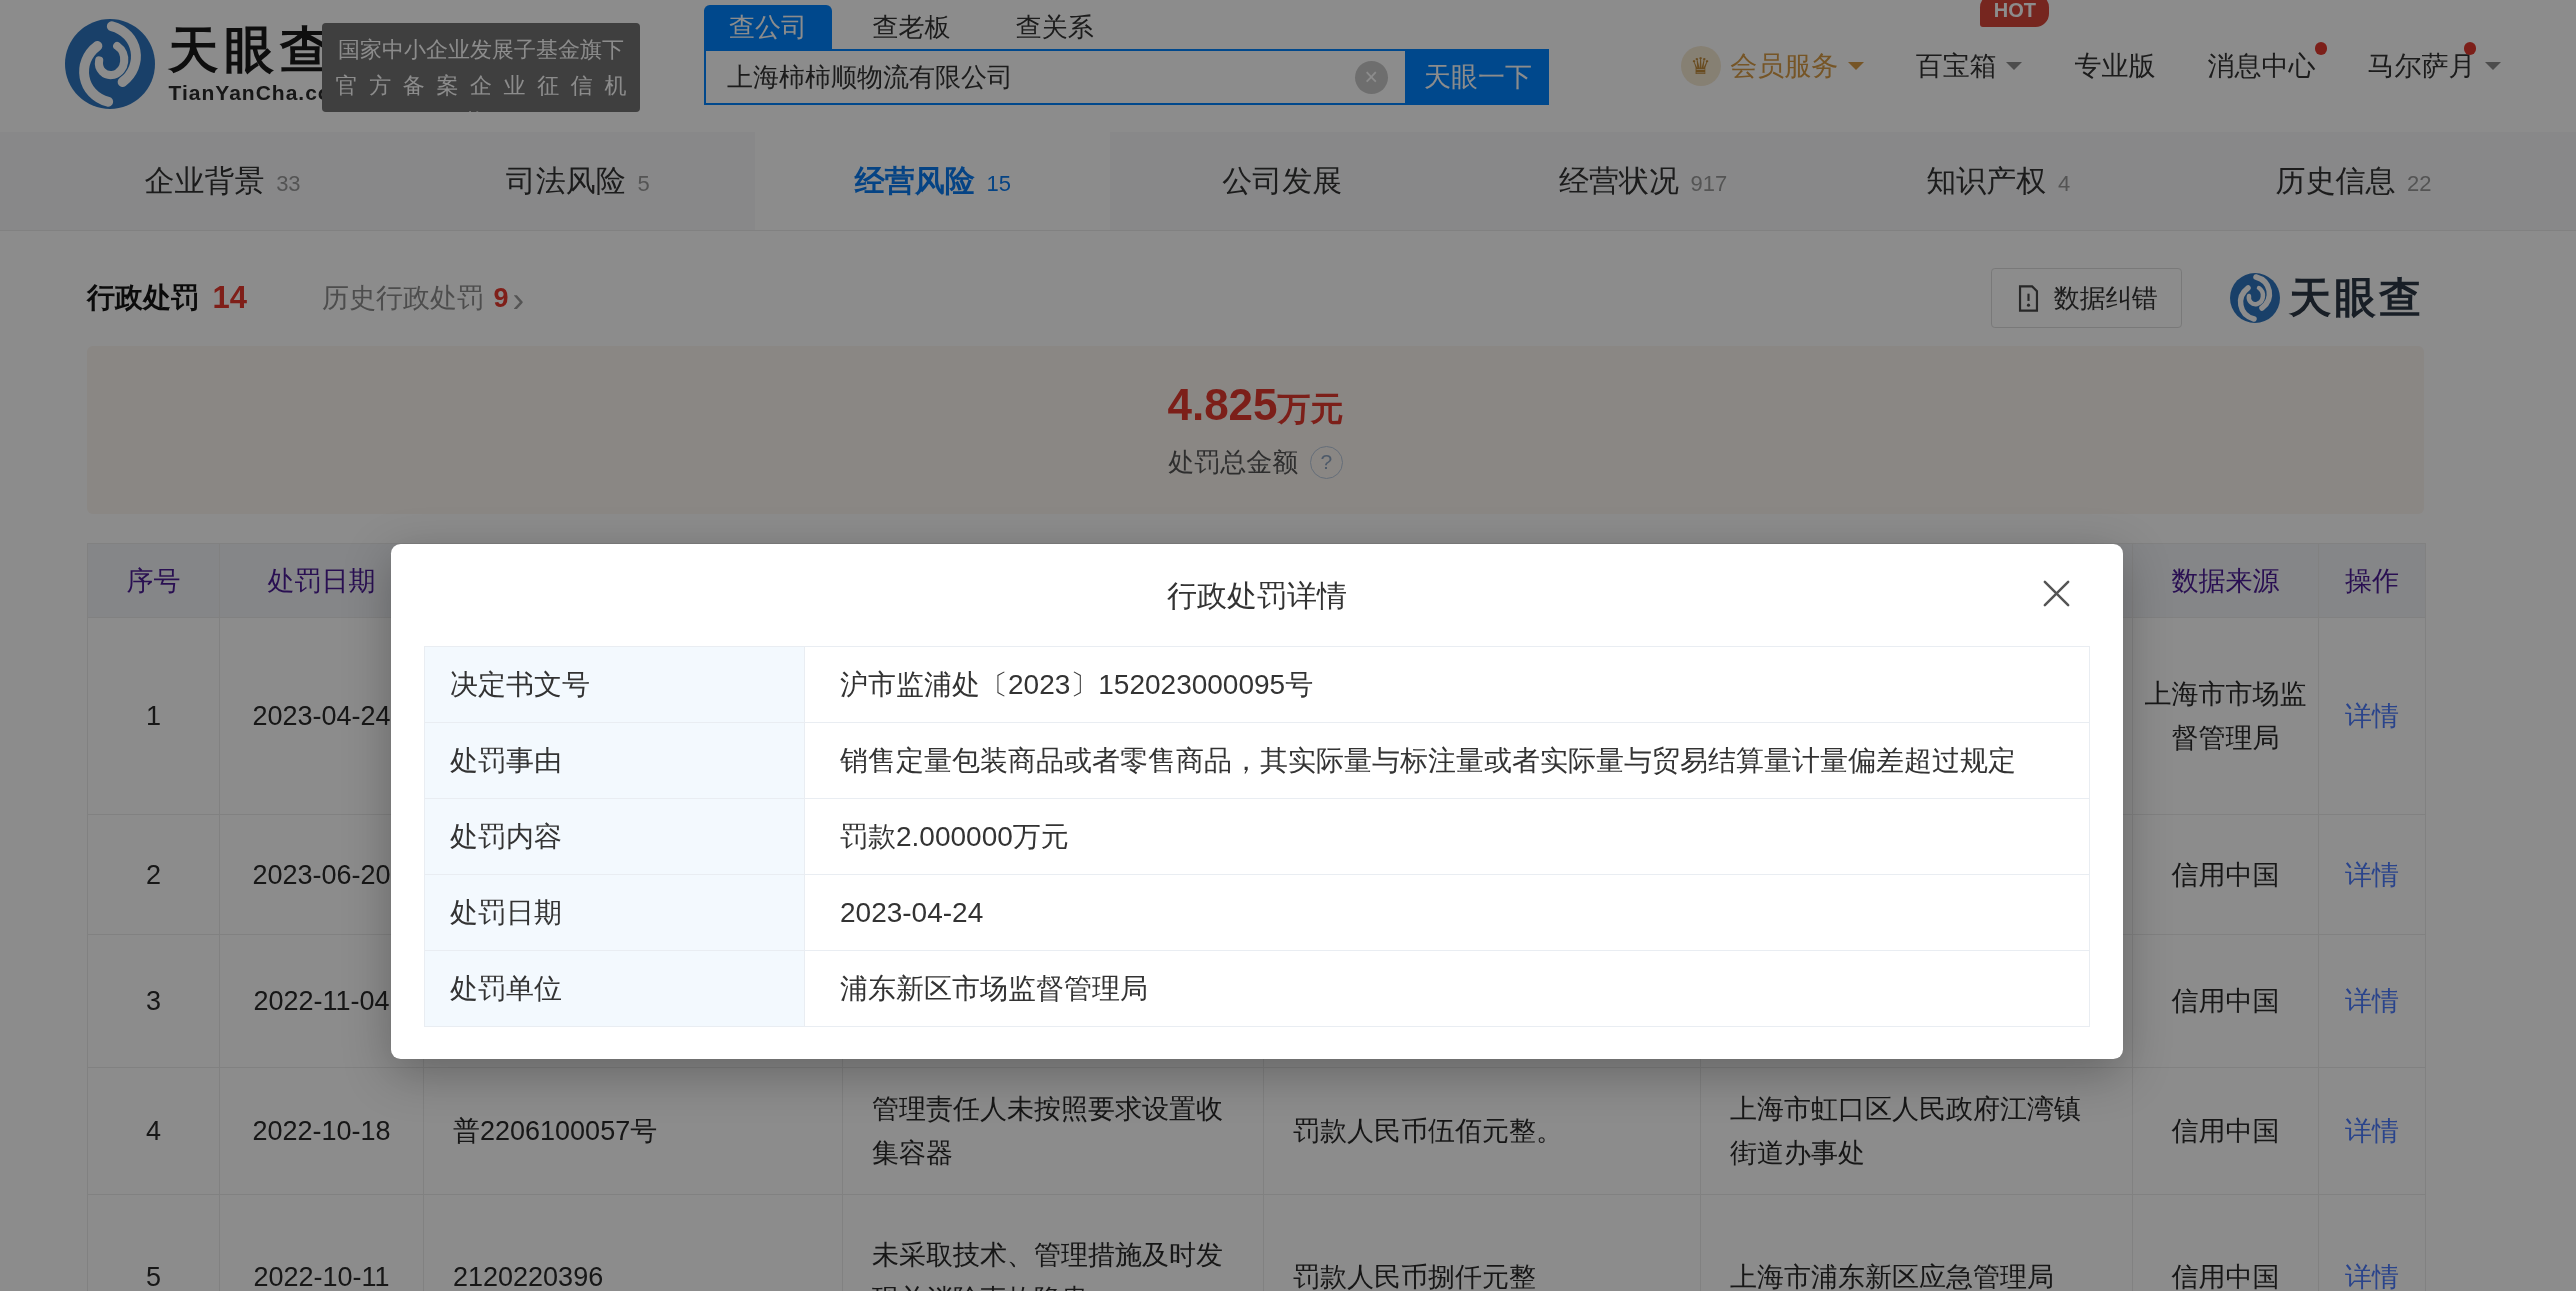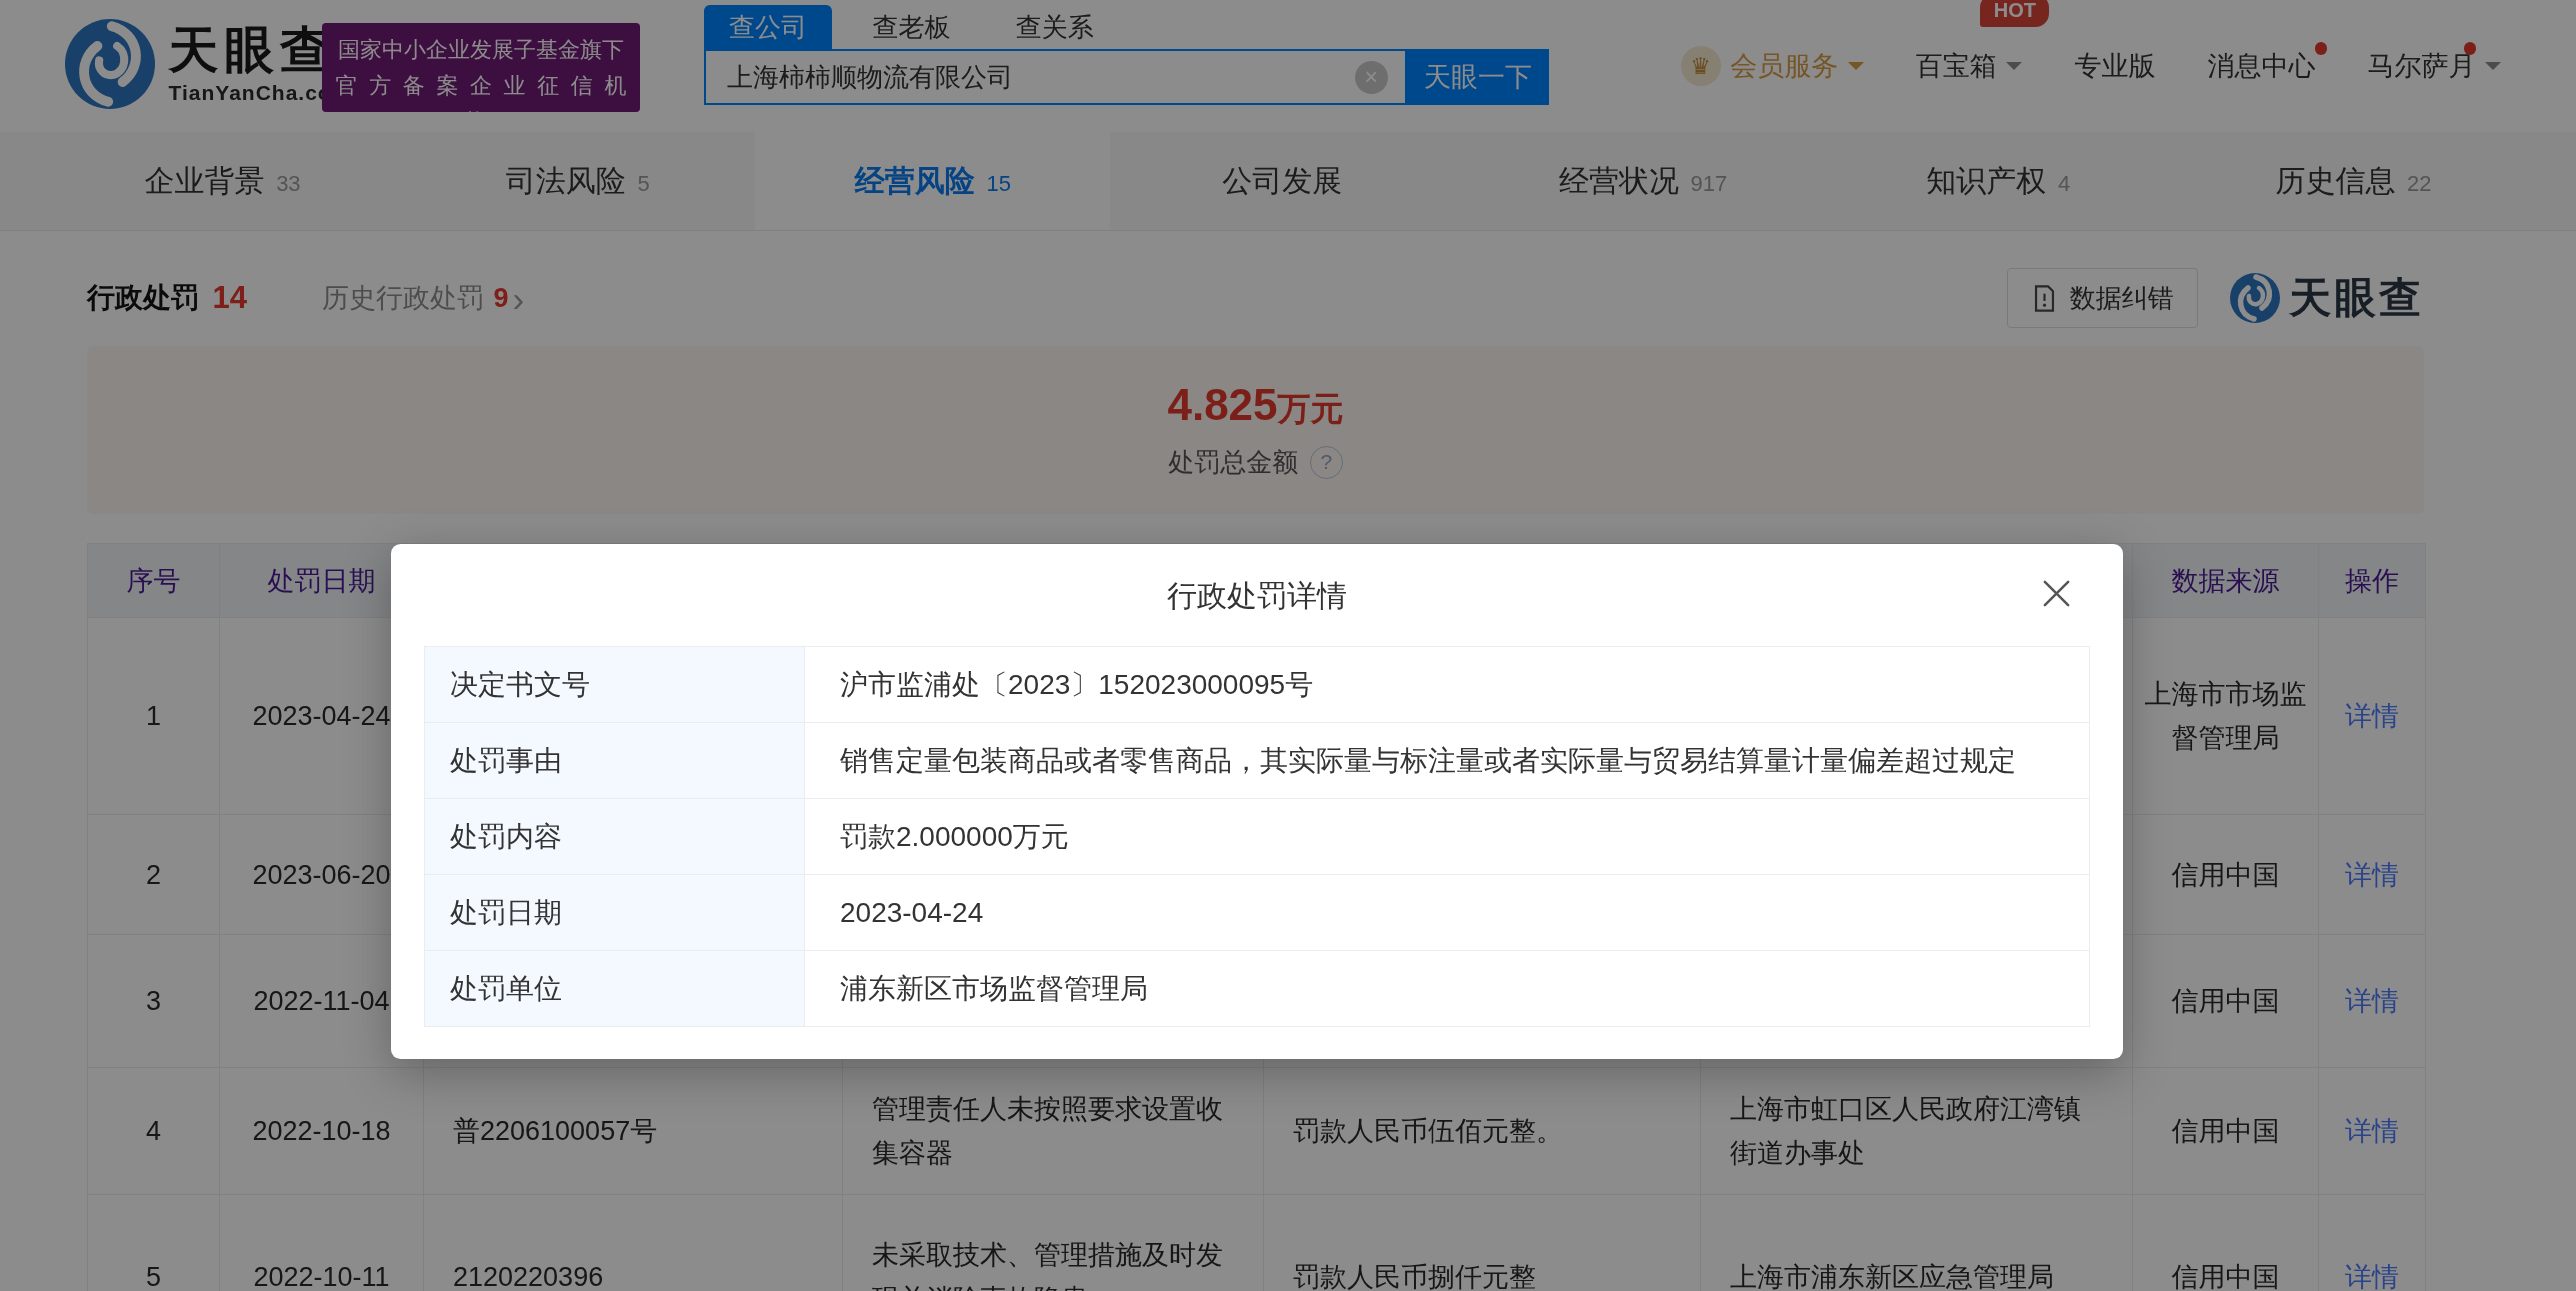--- a/index.html
+++ b/index.html
@@ -5,21 +5,21 @@
   * { margin:0; padding:0; box-sizing:border-box; }
   html,body { width:2576px; height:1292px; overflow:hidden; background:#fff;
     font-family:"Liberation Sans","DejaVu Sans",sans-serif; }
 
   
   .topbar { position:relative; height:132px; background:#fff; }
   .logo { position:absolute; left:65px; top:19px; display:flex; align-items:center; gap:13.5px; cursor:pointer; }
   .logo-swirl { width:90px; height:90px; }
   .logo-title { font-size:50px; font-weight:800; color:#1b1b1b; letter-spacing:5.8px; line-height:54px; }
   .logo-sub { font-size:21px; font-weight:700; color:#2b2b2b; letter-spacing:1px; margin-top:3.9px; }
-  .gov-badge { position:absolute; left:322px; top:23px; width:318px; height:89px; background:#701a75;
+  .gov-badge { position:absolute; left:322px; top:23px; width:318px; height:89px; background:#737373;
     border-radius:3.9px; color:#fff; text-align:center; padding-top:8.7px; font-size:22px; line-height:36px;font-family:Liberation Serif, serif; }
   .gov-badge .l2 { letter-spacing:11.6px; text-indent:11.6px; }
   .search-block { position:absolute; left:704px; top:5px; }
   .search-tabs { display:flex; }
   .stab { padding:0 25px; height:44px; line-height:44px; font-size:26px; color:#333;
     margin-right:15.4px; cursor:pointer; }
   .stab.active { background:#0084ff; color:#fff; border-radius:5.8px 5.8px 0 0; }
   .search-row { display:flex; }
   .search-input-wrap { position:relative; width:703px; height:56px; border:2.9px solid #0084ff;
     background:#fff; display:flex; align-items:center; }
@@ -51,21 +51,21 @@
   .ntab.active .ncount { color:#0a7bf0; font-weight:400; }
 
   
   .main { padding-left:87px; width:2424px; }
   .sec-row { margin-top:40px; height:54px; display:flex; align-items:center; width:2337px; }
   .sec-title { font-size:28px; font-weight:700; color:#141414; }
   .sec-count { font-size:31px; font-weight:700; color:#e8392e; margin-left:13.5px; }
   .hist { margin-left:75px; font-size:27px; color:#8c8c8c; display:flex; align-items:center; cursor:pointer; }
   .hist-count { color:#e8392e; font-weight:700; margin-left:9.6px; }
   .chev { margin-left:3.9px; font-size:35px; color:#9a9a9a; line-height:27px; }
-  .sec-right { margin-left:auto; display:flex; align-items:center; gap:32px; }
+  .sec-right { margin-left:auto; display:flex; align-items:center; gap:48px; }
   .fix-btn { display:flex; align-items:center; gap:11.6px; border:1px solid #dcdcdc; border-radius:3.9px;
     padding:11.6px 23px; font-size:26px; color:#333; background:#fff; cursor:pointer; font-family:inherit; }
   .wm-logo { display:flex; align-items:center; gap:9.6px; }
   .wm-swirl { width:50px; height:50px; }
   .wm-text { font-size:42px; font-weight:800; color:#2c3845; letter-spacing:2.9px; }
 
   .summary { margin-top:21px; width:2337px; height:168px; background:#fbf6f1; border-radius:5.8px;
     display:flex; flex-direction:column; align-items:center; justify-content:center; gap:13.5px; }
   .amt-row { display:flex; align-items:baseline; }
   .amt { font-size:44px; font-weight:700; color:#e23a2f; }

